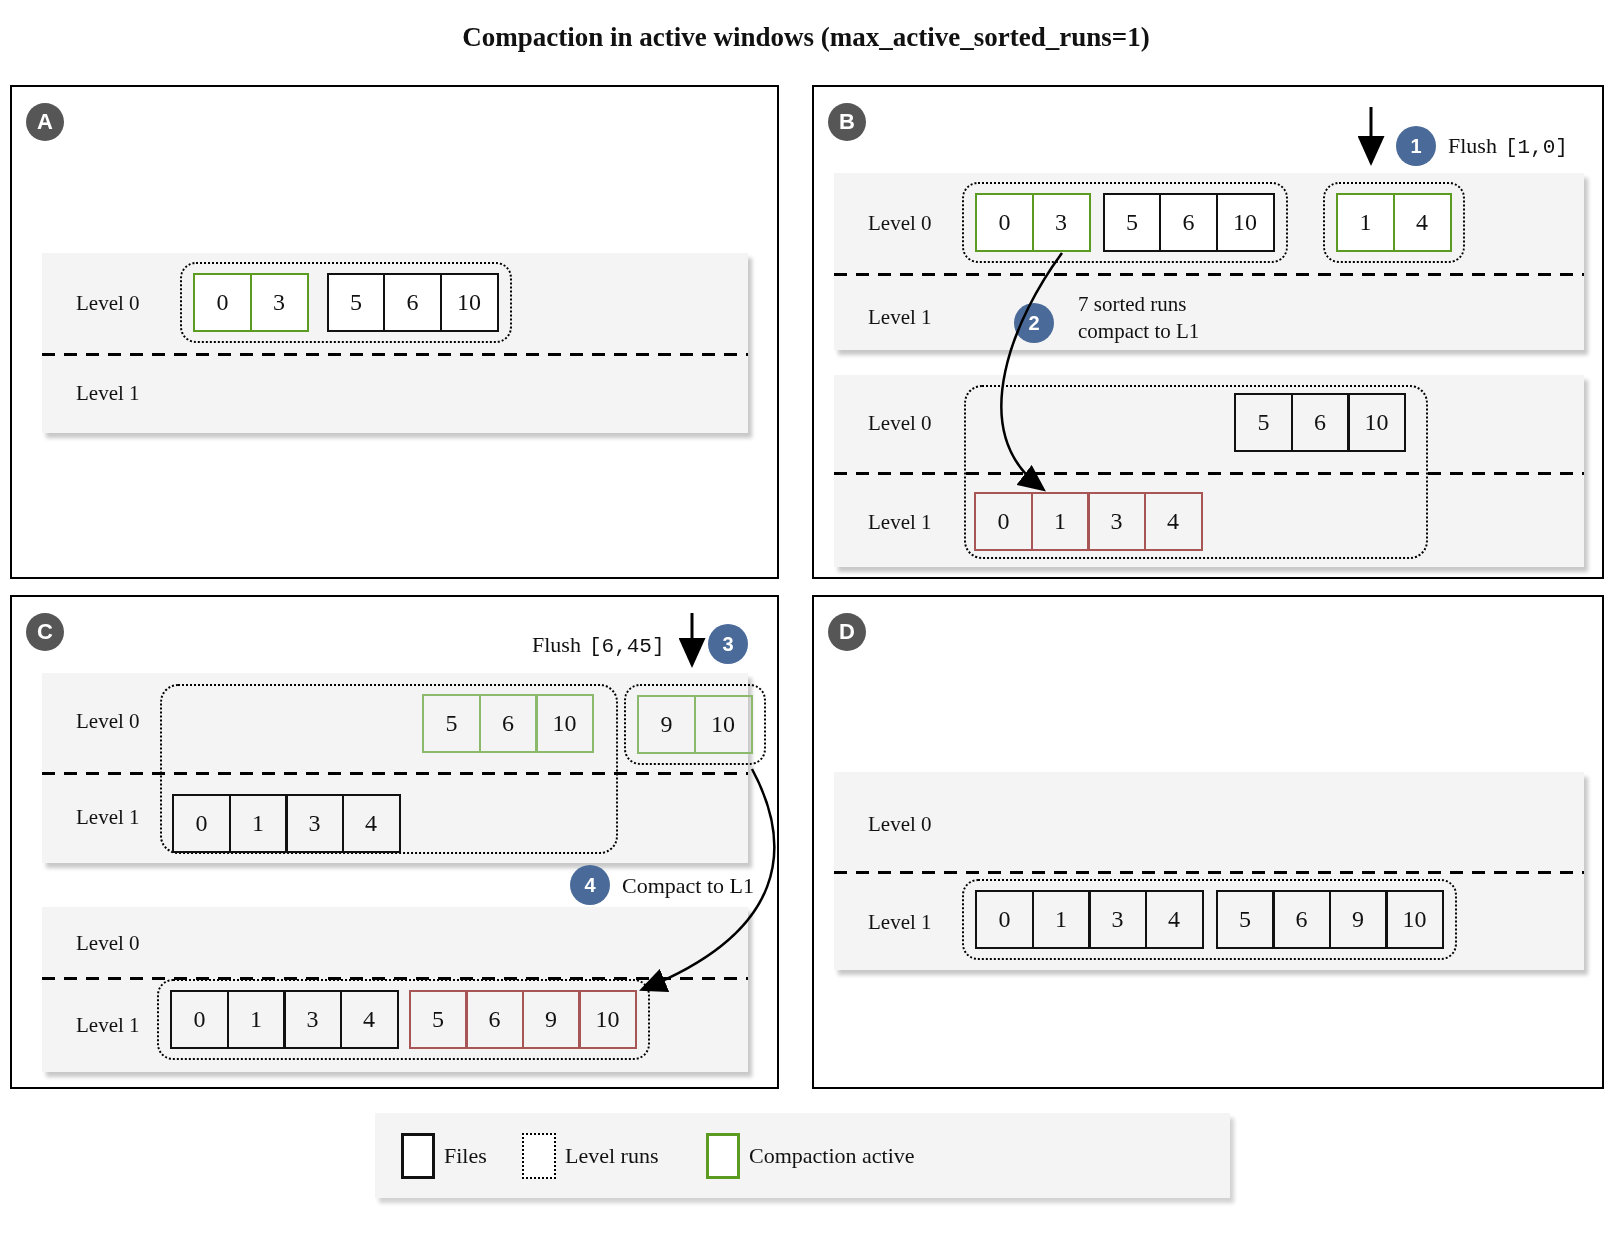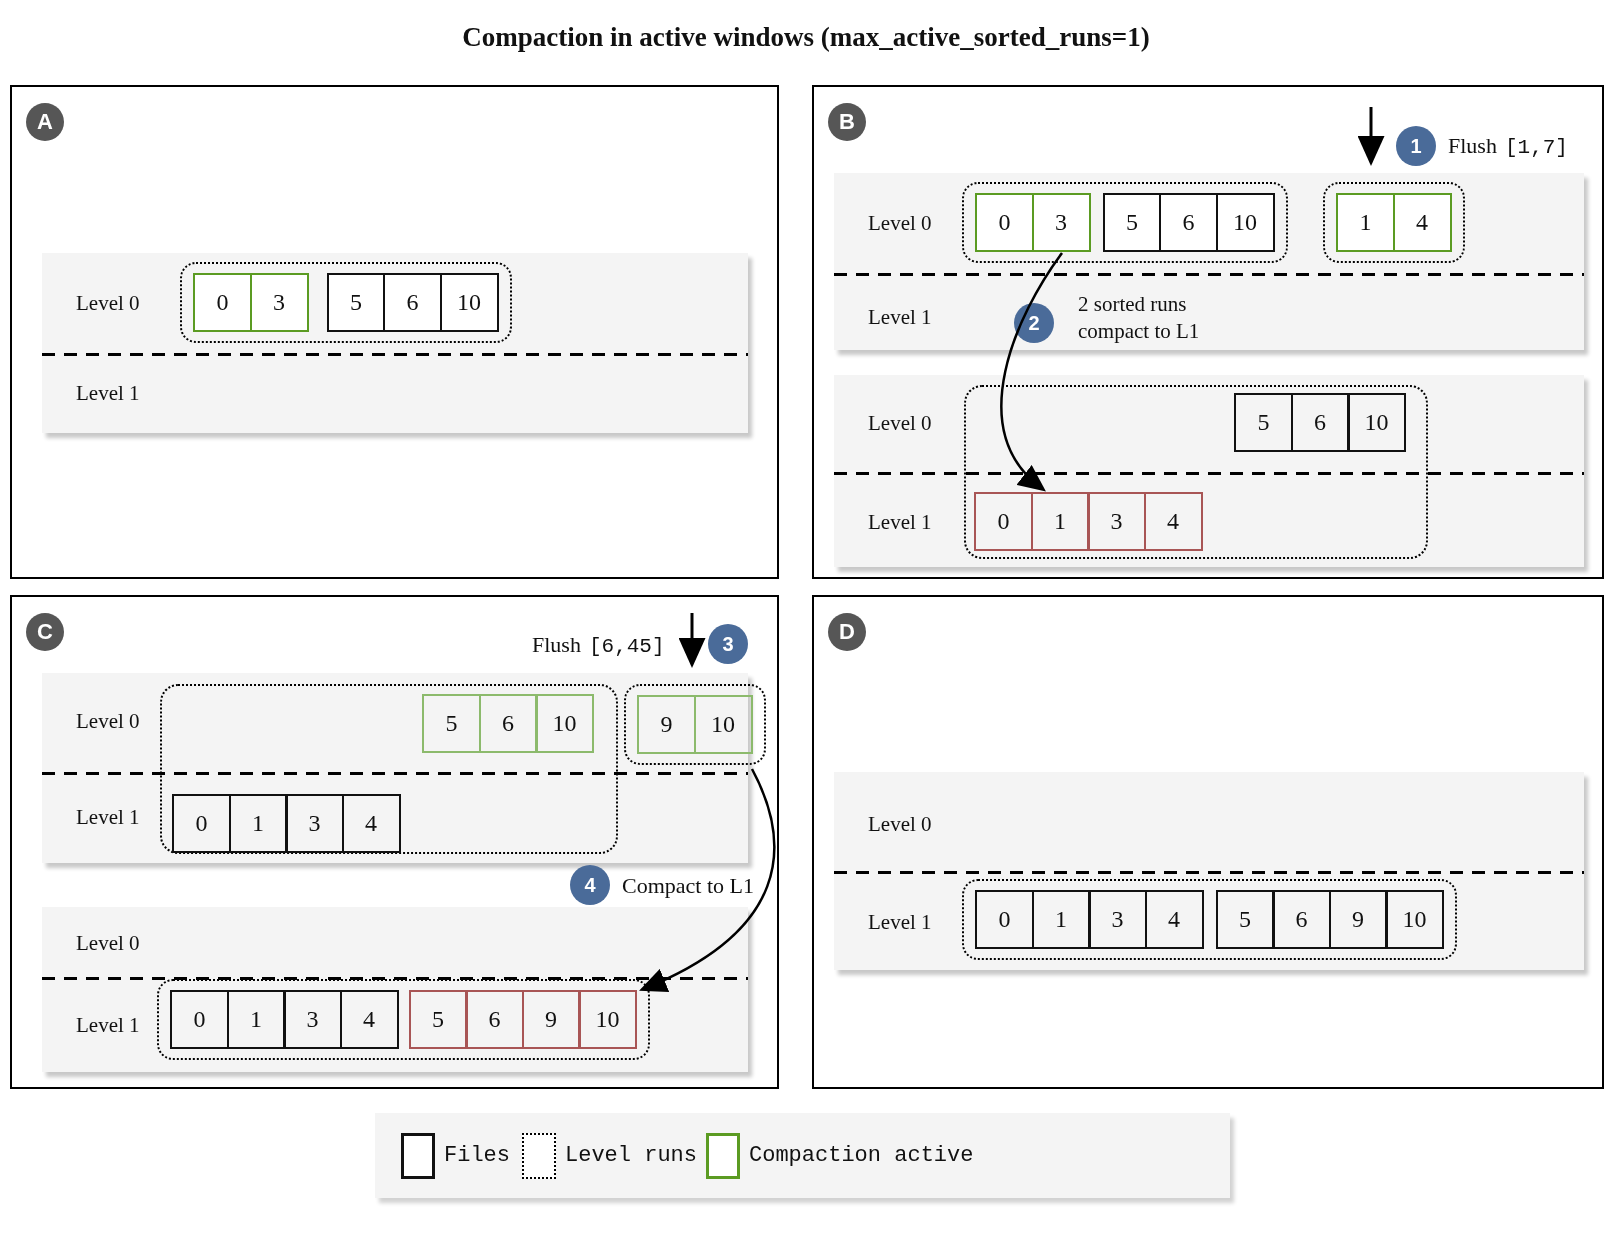--- a/index.html
+++ b/index.html
@@ -41,21 +41,21 @@
   .anno2 div{line-height:27px;}
   svg.arrow{position:absolute;left:0;top:0;z-index:5;pointer-events:none;overflow:visible;}
   .legend{position:absolute;left:375px;top:1113px;width:855px;height:85px;background:var(--band-bg);
           box-shadow:4px 5px 4px rgba(0,0,0,0.18);}
   .legend-item{position:absolute;top:0;height:100%;display:flex;align-items:center;}
   .swatch{display:inline-block;width:34px;height:46px;box-sizing:border-box;background:#fff;margin-right:9px;}
   .sw-files{border:3px solid var(--files);}
   .sw-sorted{border:2.5px dotted #000;background:#fff;}
   .sw-input{border:3px solid var(--green);}
   .sw-output{border:3px solid var(--red);}
-  .legend-label{font-size:22px;white-space:nowrap;font-family:Liberation Mono, monospace;}
+  .legend-label{font-size:22px;white-space:nowrap;}
 </style>
 </head>
 <body>
 
 <div class="page">
   <h1 class="title">Compaction in active windows (max_active_sorted_runs=1)</h1>
 
   <section class="panel" style="left:10px;top:85px;width:765px;height:490px;">
     <div class="badge">A</div>
     <div class="band" style="left:30px;top:166px;width:706px;height:180px;">
@@ -82,21 +82,21 @@
     <svg class="arrow" style="left:545px;top:20px;" width="24" height="64">
       <defs>
           <marker id="ah-b1" markerWidth="10" markerHeight="9" refX="7" refY="4.5" orient="auto">
             <path d="M0,0 L10,4.5 L0,9 z" fill="#000"></path>
           </marker>
         </defs>
       <line x1="12" y1="0" x2="12" y2="50" stroke="#000" stroke-width="3" marker-end="url(#ah-b1)"></line>
     </svg>
     <div class="step" style="left:582px;top:39px;">1</div>
     <div class="anno" style="left:634px;top:46px;">
-      <span>Flush</span><span class="mono">[1,7]</span>
+      <span>Flush</span><span class="mono">[1,0]</span>
     </div>
 
     <div class="band" style="left:20px;top:86px;width:750px;height:177px;">
       <span class="lvl" style="left:34px;top:38px;">Level 0</span>
       <div class="run dotted gap12" style="left:128px;top:9px;">
         <div class="cells white green">
             <div class="cell">0</div>
             <div class="cell">3</div>
           </div>
         <div class="cells white">
@@ -108,21 +108,21 @@
       <div class="run dotted" style="left:489px;top:9px;">
         <div class="cells white green">
             <div class="cell">1</div>
             <div class="cell">4</div>
           </div>
       </div>
       <div class="divider" style="top:100px;"></div>
       <span class="lvl" style="left:34px;top:132px;">Level 1</span>
       <div class="step" style="left:180px;top:130px;">2</div>
       <div class="anno anno2" style="left:244px;top:118px;font-size:21px;">
-        <div>2 sorted runs</div>
+        <div>7 sorted runs</div>
         <div>compact to L1</div>
       </div>
     </div>
 
     <div class="band" style="left:20px;top:288px;width:750px;height:192px;">
       <div class="span-rect" style="left:130px;top:10px;width:460px;height:170px;"></div>
       <span class="lvl" style="left:34px;top:36px;">Level 0</span>
       <div class="cells abs" style="left:400px;top:18px;">
           <div class="cell">5</div>
           <div class="cell">6</div>

